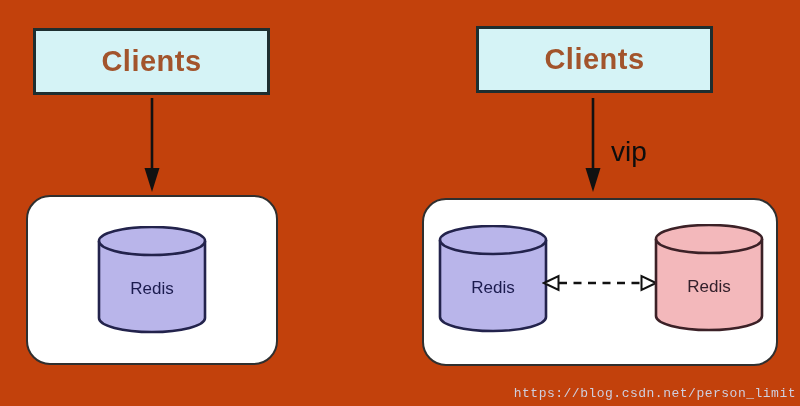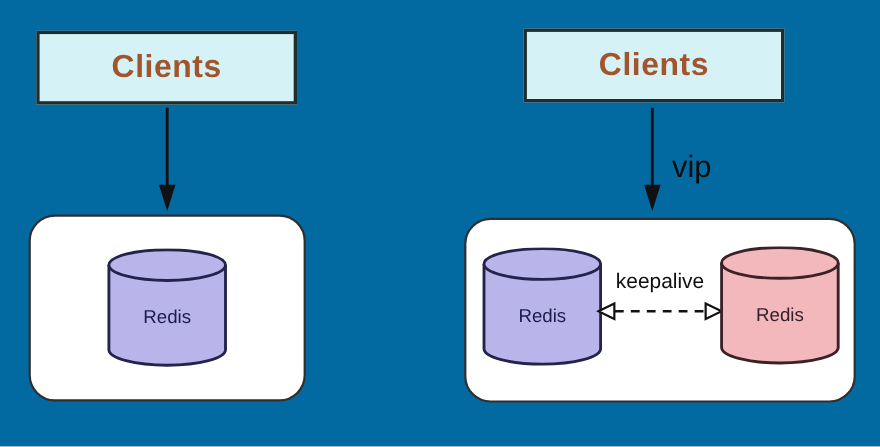--- a/index.html
+++ b/index.html
@@ -1,17 +1,17 @@
 <!DOCTYPE html>
 <html><head>
 <meta charset="utf-8">
 <style>
   html,body{margin:0;padding:0;background:#ffffff;}
   .canvas{
-    position:relative;width:800px;height:406px;background:#0369a1;overflow:hidden;
+    position:relative;width:800px;height:406px;background:#c2410c;overflow:hidden;
     font-family:"Liberation Sans",sans-serif;
     text-decoration:underline;
   }
   .group{position:absolute;inset:0;}
   .clients-box{
     position:absolute;width:237px;height:67px;
     background:#d5f3f6;border:3px solid #1e2e30;
     display:flex;align-items:center;justify-content:center;
     box-sizing:border-box;
   }
@@ -90,29 +90,29 @@
     <div class="vip-label">vip</div>
 
     <div class="node-container container-right"></div>
 
     <svg class="cylinder cyl-mid" width="110" height="108" viewBox="0 0 110 108">
       <path d="M2 15 L2 92 A53 14 0 0 0 108 92 L108 15" fill="#b9b5ea" stroke="#23234c" stroke-width="2.6"></path>
       <ellipse cx="55" cy="15" rx="53" ry="14" fill="#b9b5ea" stroke="#23234c" stroke-width="2.6"></ellipse>
       <text class="cyl-label" x="55" y="68" text-anchor="middle" fill="#1b1b4e">Redis</text>
     </svg>
 
-    <div class="keepalive-label">keepalive</div>
 
     <svg class="arrow-svg keepalive-arrow" width="116" height="24" viewBox="0 0 116 24">
       <line x1="17" y1="12" x2="99" y2="12" stroke="#111111" stroke-width="2.4" stroke-dasharray="8 6.5"></line>
       <polygon points="2,12 16.5,5 16.5,19" fill="#ffffff" stroke="#111111" stroke-width="2"></polygon>
       <polygon points="114,12 99.5,5 99.5,19" fill="#ffffff" stroke="#111111" stroke-width="2"></polygon>
     </svg>
 
     <svg class="cylinder cyl-pink" width="110" height="108" viewBox="0 0 110 108">
       <path d="M2 15 L2 92 A53 14 0 0 0 108 92 L108 15" fill="#f3b8bb" stroke="#3c2127" stroke-width="2.6"></path>
       <ellipse cx="55" cy="15" rx="53" ry="14" fill="#f3b8bb" stroke="#3c2127" stroke-width="2.6"></ellipse>
       <text class="cyl-label" x="55" y="68" text-anchor="middle" fill="#33202b">Redis</text>
     </svg>
   </div>
 
+  <div class="watermark">https://blog.csdn.net/person_limit</div>
 
 </div>
 
 </body></html>

